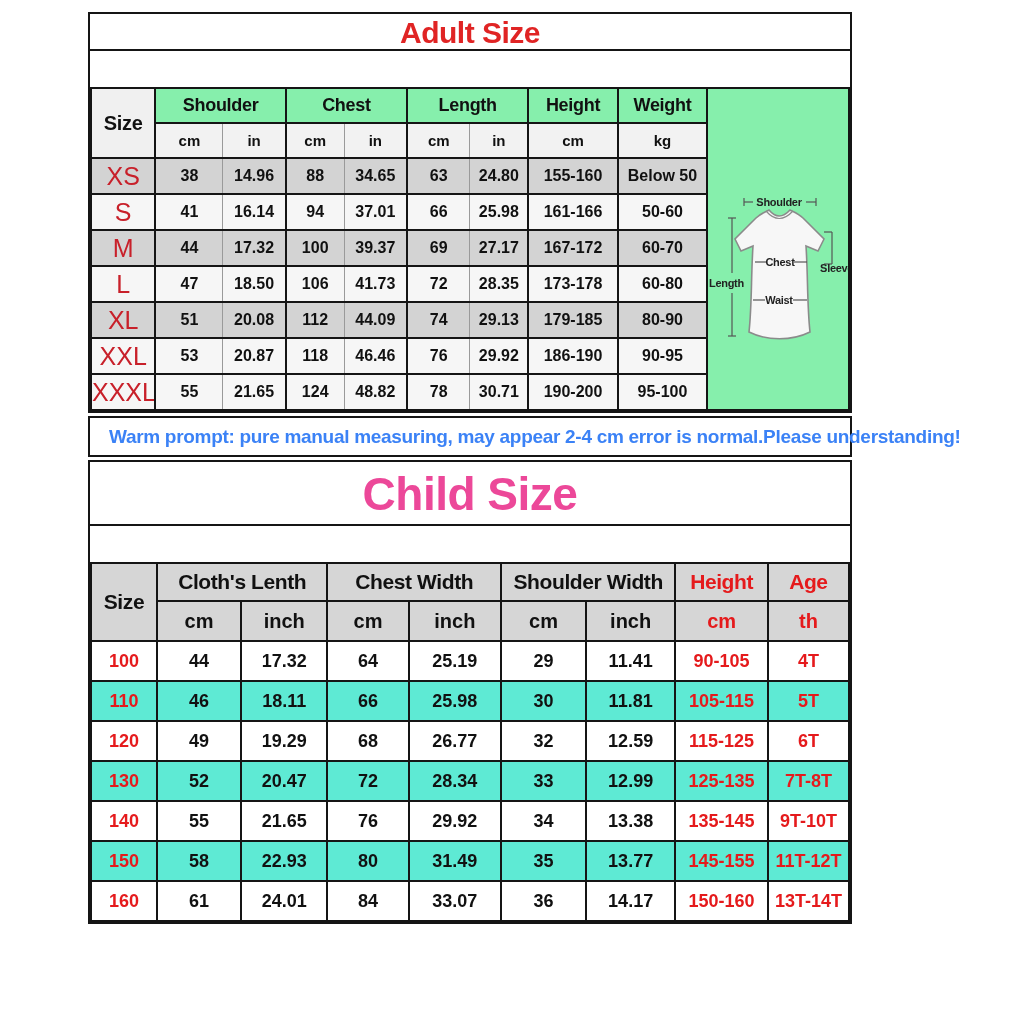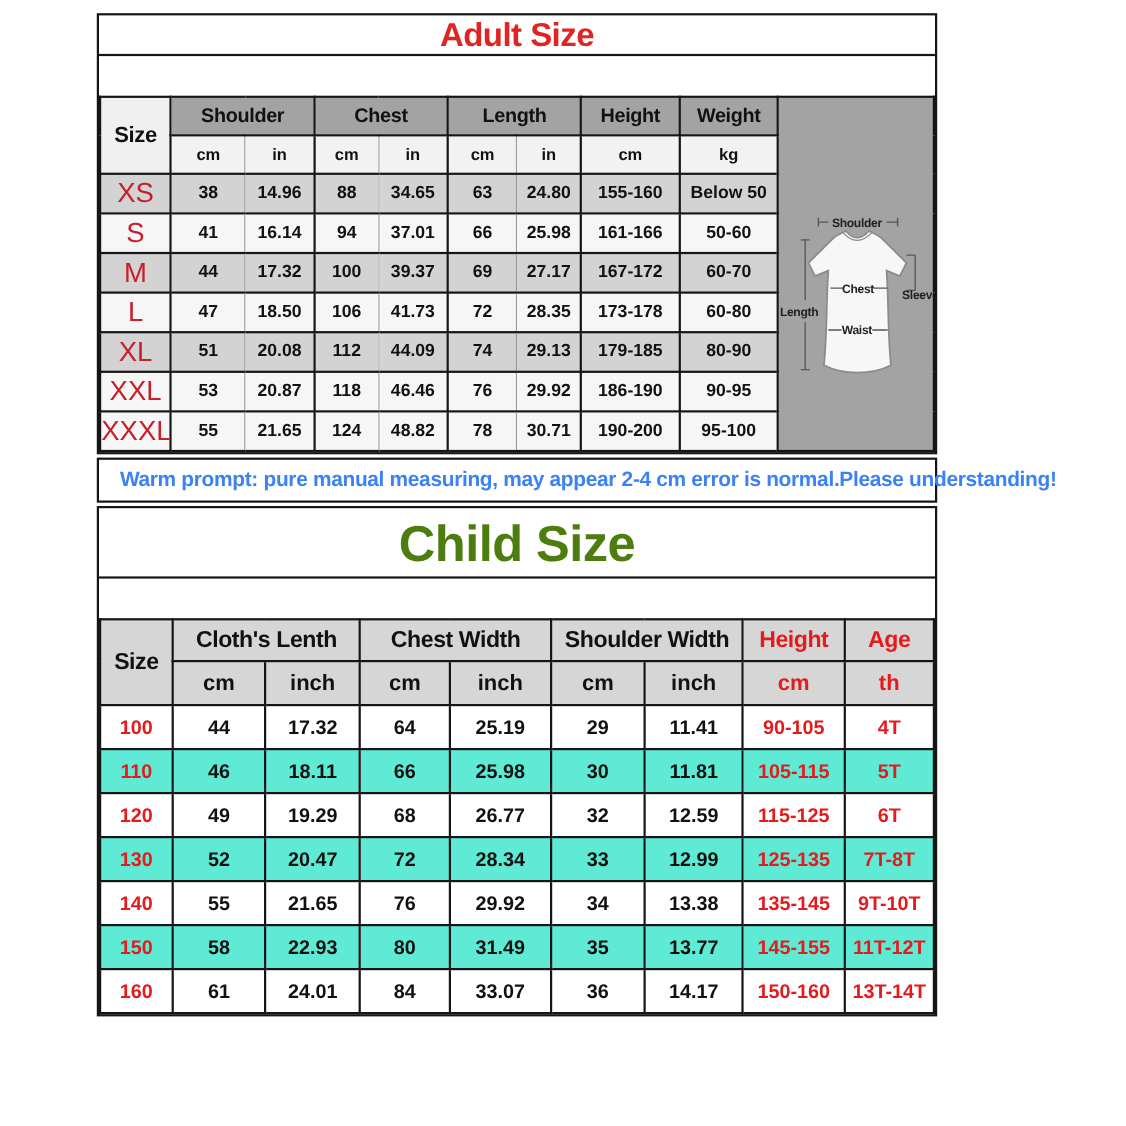--- a/index.html
+++ b/index.html
@@ -11,33 +11,33 @@
   .content{position:absolute;left:88px;top:12px;width:764px;}
   .sec{border:2px solid #151515;background:#ffffff;margin-bottom:3px;}
 
   
   .adult-title{
     height:37px;line-height:37px;text-align:center;border-bottom:2px solid #151515;
     font-size:30px;font-weight:700;color:#e02424;letter-spacing:-0.5px;
   }
   .child-title{
     height:64px;line-height:64px;text-align:center;border-bottom:2px solid #151515;
-    font-size:46px;font-weight:700;color:#4d7c0f;letter-spacing:-0.5px;
+    font-size:46px;font-weight:700;color:#ec4899;letter-spacing:-0.5px;
   }
 
   
   table{width:100%;border-collapse:collapse;table-layout:fixed;margin-top:36px;}
   td,th{border:2px solid #151515;text-align:center;vertical-align:middle;
         padding:0;font-weight:700;overflow:hidden;white-space:nowrap;}
 
   
   .adult tr{height:36px;}
   .adult tr.g-row{height:35px;}
   .adult tr.u-row{height:35px;}
-  .adult .g-row th{background:#a3a3a3;font-size:18px;letter-spacing:-0.3px;}
+  .adult .g-row th{background:#86efac;font-size:18px;letter-spacing:-0.3px;}
   .adult .g-row th.size-h{background:#f0f0f0;font-size:20px;}
   .adult .u-row td{background:#f2f2f2;font-size:15px;}
   .adult td{font-size:16px;}
   .adult .size-lab{font-size:25px;font-weight:400;color:#c8202a;}
   .adult tr.shade td{background:#d3d3d3;}
   .adult tr.plain td{background:#f6f6f6;}
   
   .adult .inR{border-right:1px solid #9a9a9a;}
   .adult .inL{border-left:1px solid #9a9a9a;}
   .adult .diag{background:#efefef;padding:0;vertical-align:middle;}

